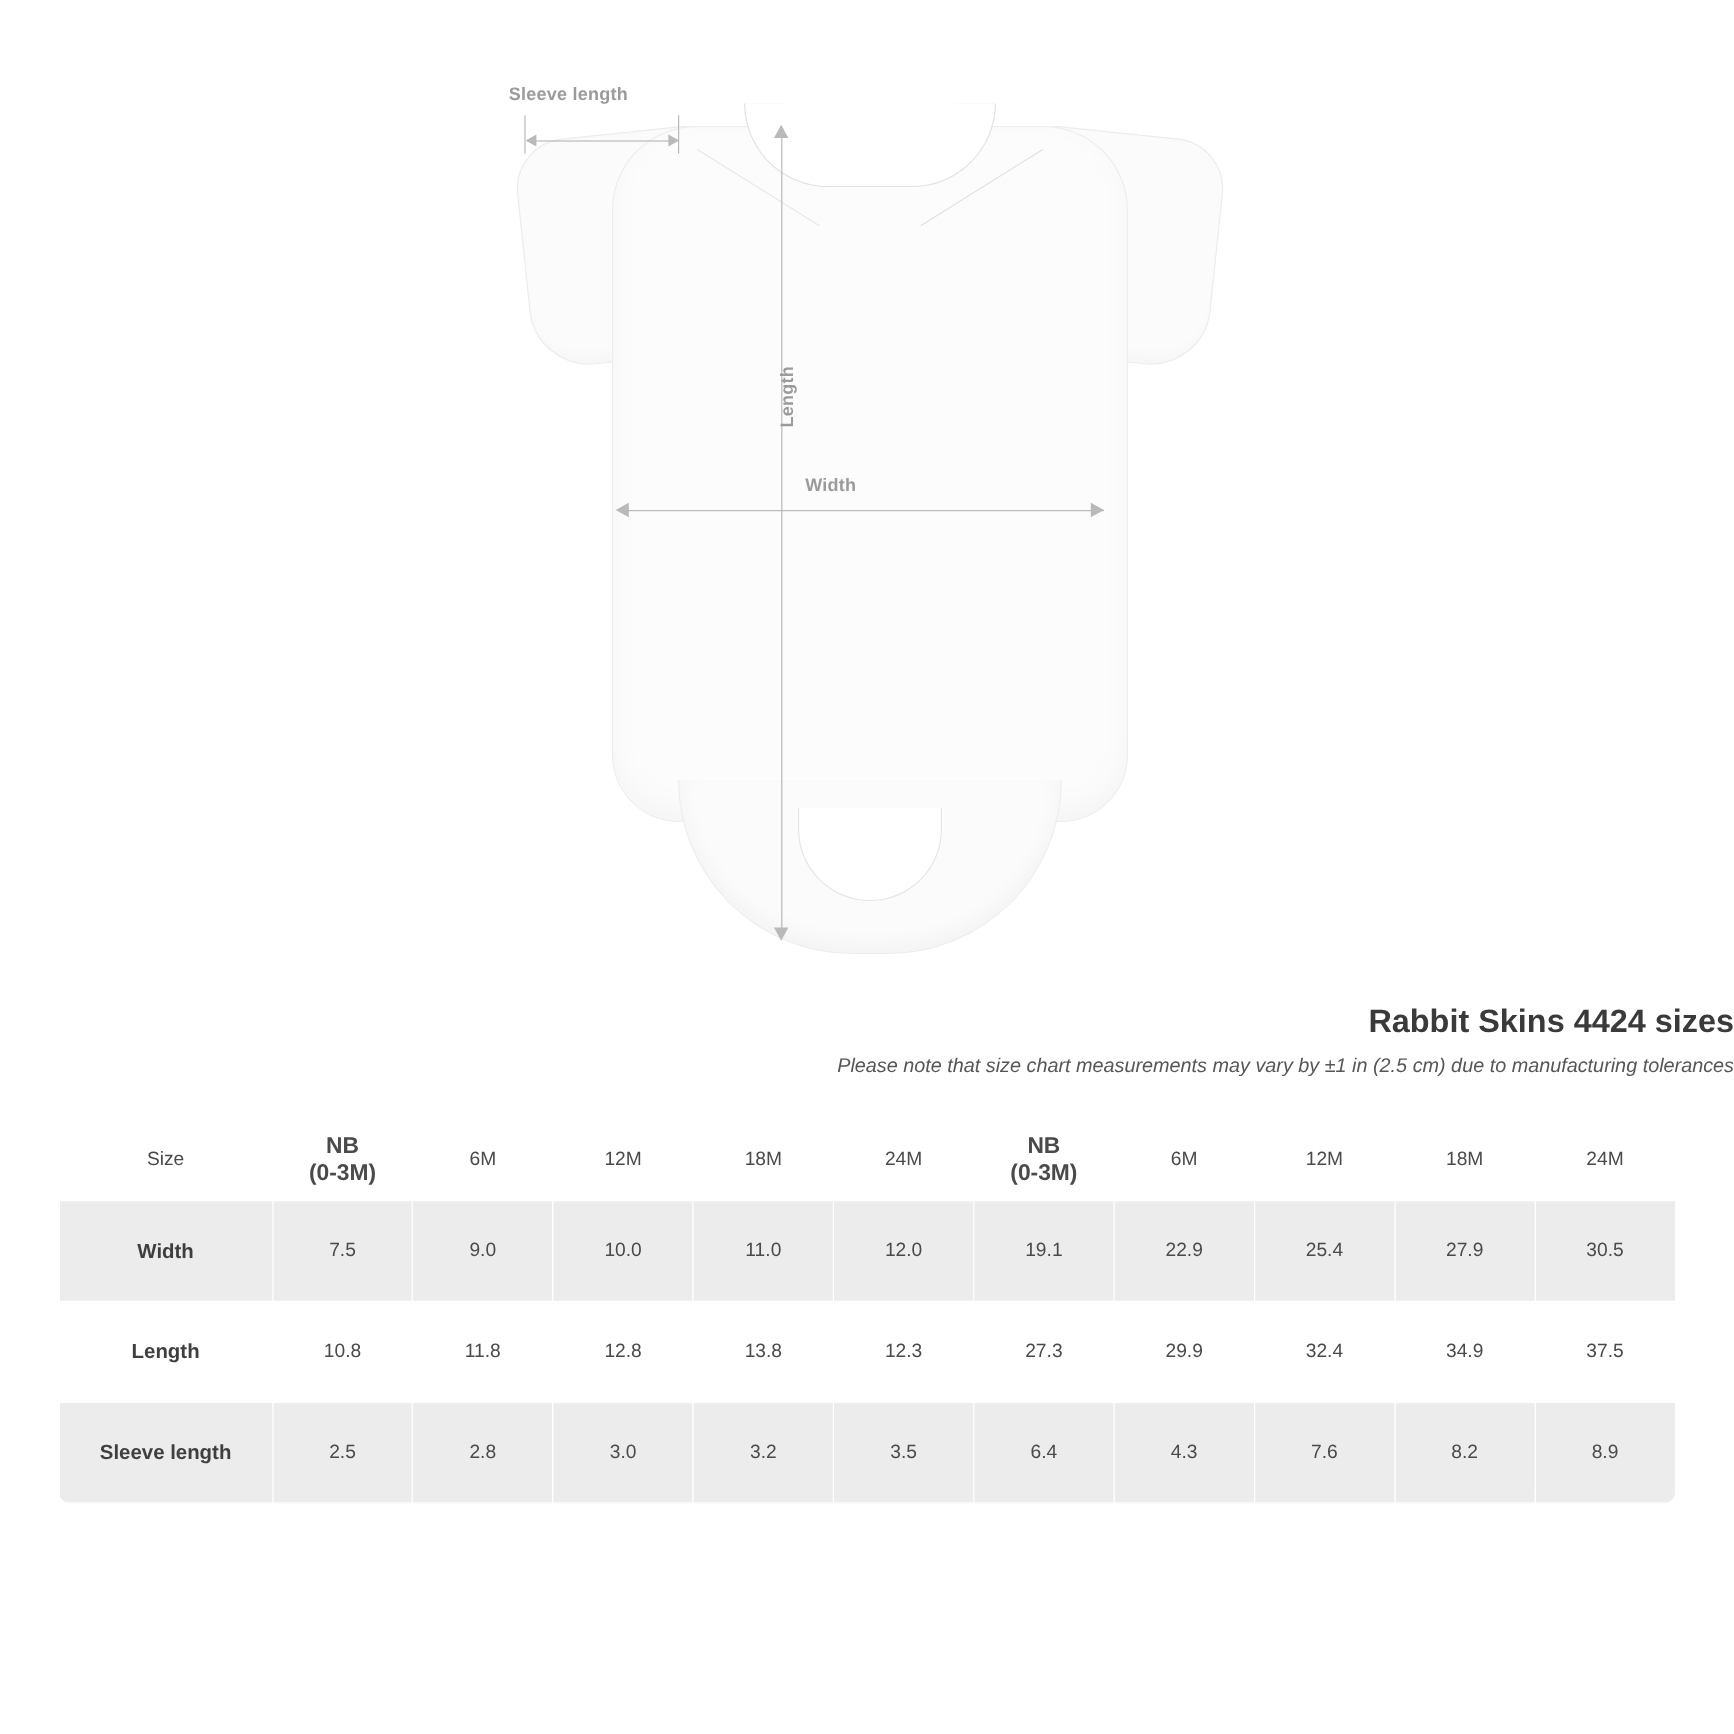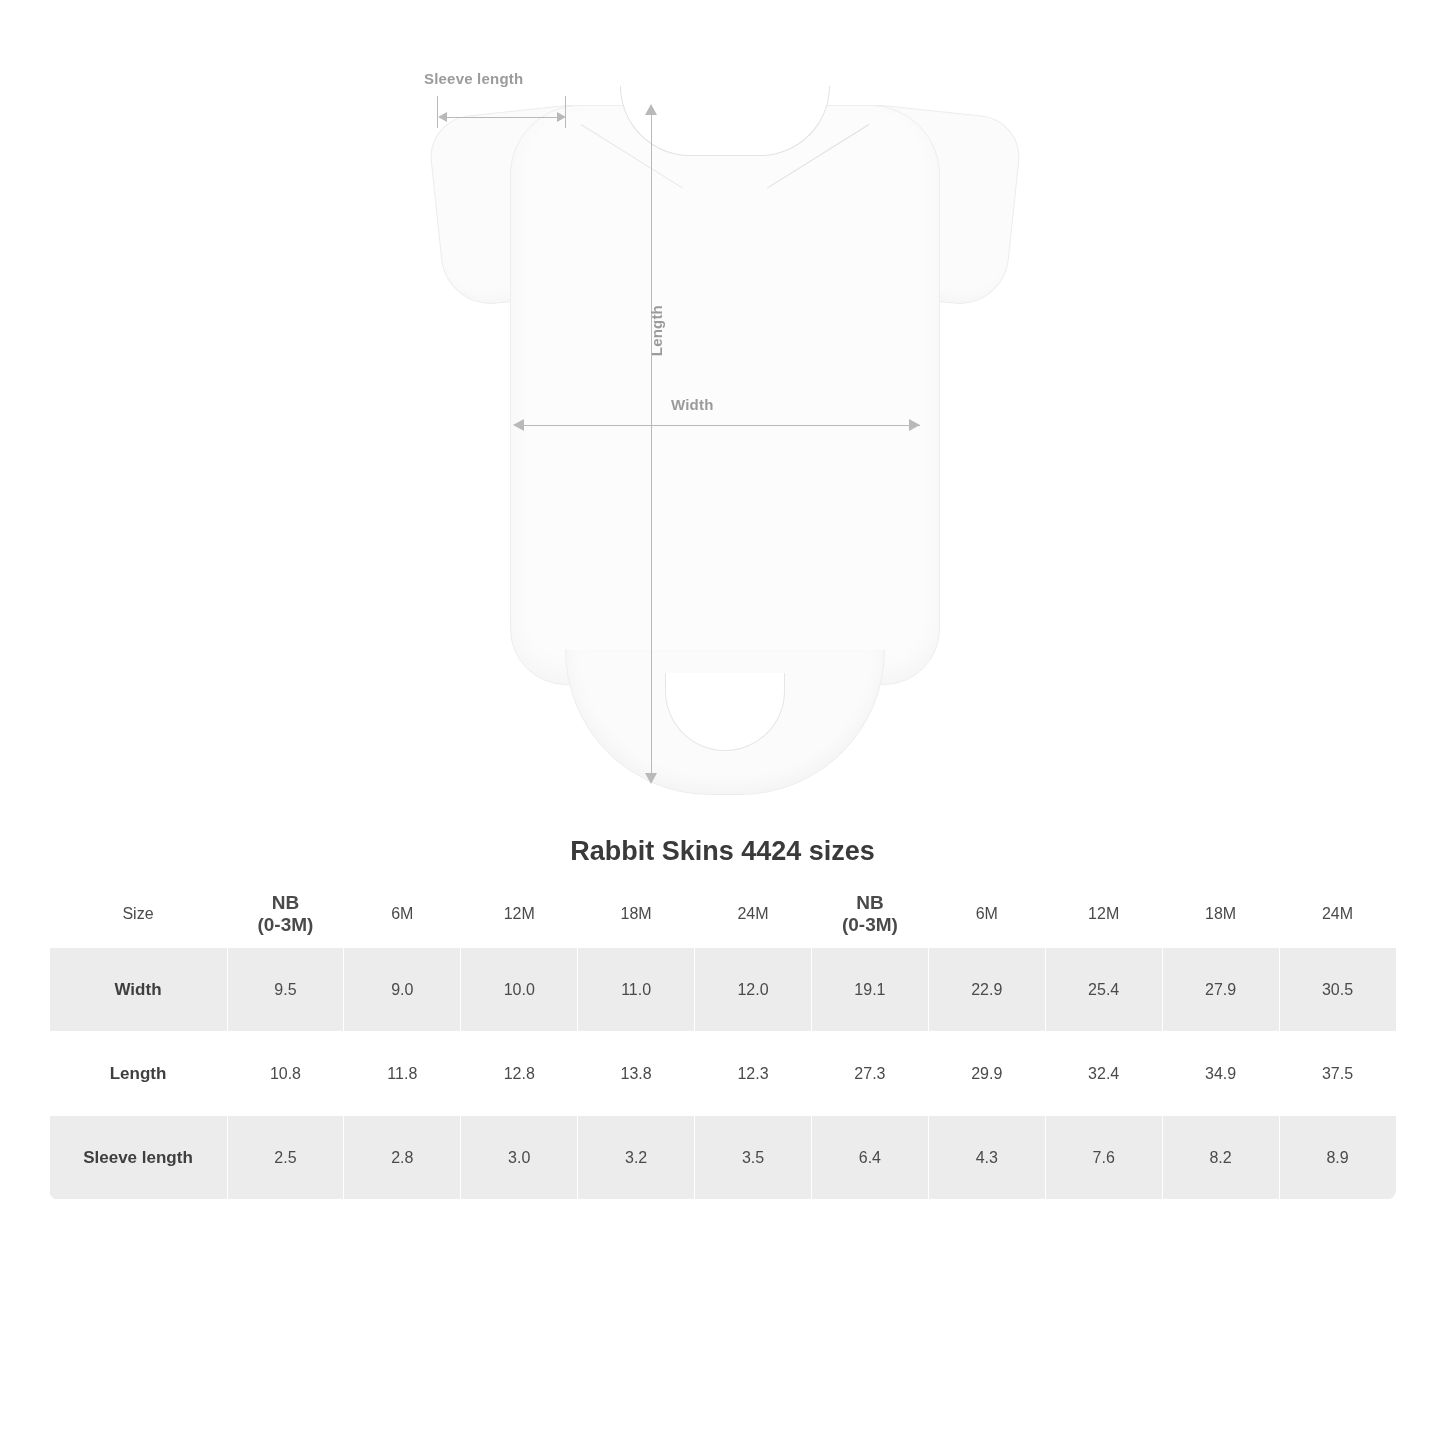--- a/index.html
+++ b/index.html
@@ -203,21 +203,21 @@
   }
   .arrow-w-right {
     left: 909px; top: 419px;
     border-top: 6px solid transparent;
     border-bottom: 6px solid transparent;
     border-left: 11px solid #b9b9b9;
   }
 
   
   .caption-block {
-    text-align: center;
+    text-align: right;
     margin-top: 6px;
   }
   .chart-title {
     font-size: 27px;
     font-weight: bold;
     color: #3a3a3a;
     margin: 0 0 12px 0;
   }
   .chart-subtitle {
     font-size: 16.5px;
@@ -319,20 +319,21 @@
   <div class="label lbl-length">Length</div>
 
   <div class="hline width-line"></div>
   <div class="arrow-w-left"></div>
   <div class="arrow-w-right"></div>
   <div class="label lbl-width">Width</div>
 </div>
 
 <div class="caption-block">
   <h1 class="chart-title">Rabbit Skins 4424 sizes</h1>
+  <div class="chart-subtitle">Please note that size chart measurements may vary by ±1 in (2.5 cm) due to manufacturing tolerances</div>
 </div>
 
 <div class="table-wrap">
   <table class="size-table">
     <colgroup>
       <col class="col-label">
       <col>
         <col>
         <col>
         <col>
@@ -362,21 +363,21 @@
           <span class="sub-sm">(0-3M)</span>
         </td>
         <td>6M</td>
         <td>12M</td>
         <td>18M</td>
         <td>24M</td>
       </tr>
 
       <tr class="data-row alt">
         <td class="rowlabel">Width</td>
-        <td>9.5</td>
+        <td>7.5</td>
         <td>9.0</td>
         <td>10.0</td>
         <td>11.0</td>
         <td>12.0</td>
         <td>19.1</td>
         <td>22.9</td>
         <td>25.4</td>
         <td>27.9</td>
         <td>30.5</td>
       </tr>

